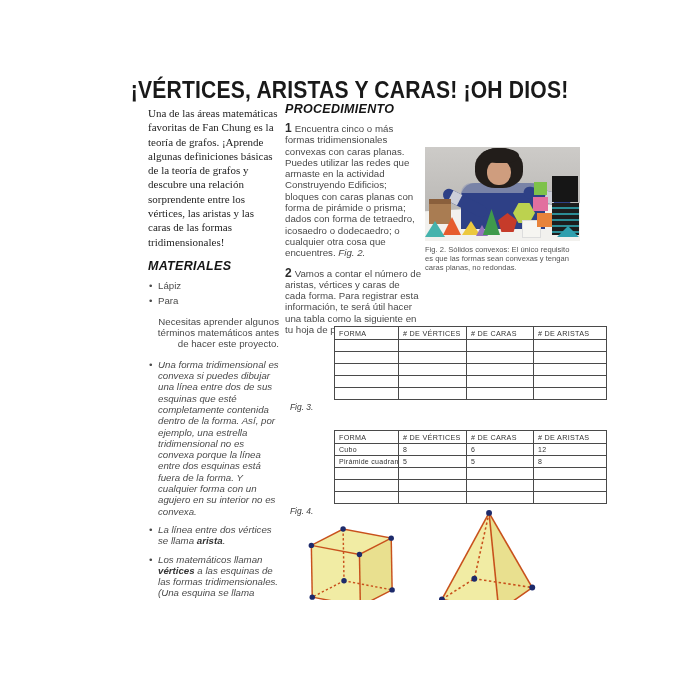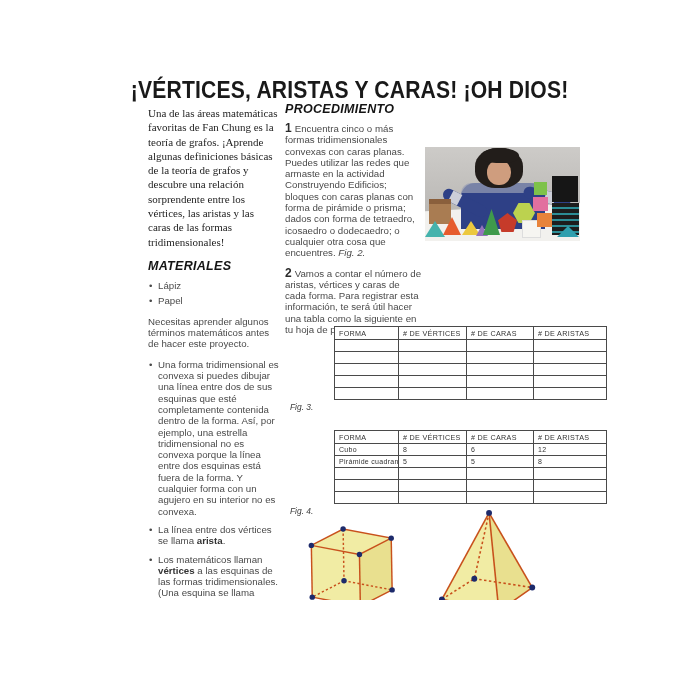--- a/index.html
+++ b/index.html
@@ -9,22 +9,22 @@
   .title{position:absolute;left:0;top:60px;width:700px;text-align:center;color:#191919;
          font-size:24px;font-weight:700;letter-spacing:.2px;}
   .title .squeeze{display:inline-block;transform:scaleX(.88);transform-origin:center;white-space:nowrap;}
   
   .col-left{position:absolute;left:148px;top:106px;width:131px;}
   .intro{font-family:Liberation Serif, serif;color:#1d1d1d;font-size:11px;line-height:14.3px;margin:0 0 10px 0;}
   .h-sec{font-size:12.5px;font-weight:700;color:#141414;letter-spacing:.3px;margin:0 0 7px 0;font-style:italic;}
   .plainlist{list-style:none;margin:0 0 9px 0;padding:0;font-size:9.7px;line-height:11.3px;}
   .plainlist li{position:relative;padding-left:10px;margin-bottom:4px;}
   .plainlist li:before{content:"•";position:absolute;left:1px;top:0;color:#4a4a4a;}
-  .smallpara{font-size:9.7px;line-height:11.4px;margin:0 0 9px 0;}
-  .terms{list-style:none;margin:0 0 9px 0;padding:0;font-size:9.7px;line-height:11.3px;}
+  .smallpara{font-size:9.7px;line-height:11.4px;margin:0 0 9px 0;text-align:right;}
+  .terms{list-style:none;margin:0 0 9px 0;padding:0;font-size:9.7px;line-height:11.3px;font-style:italic;}
   .terms li{position:relative;padding-left:10px;margin-bottom:7px;}
   .terms li:before{content:"•";position:absolute;left:1px;top:0;color:#4a4a4a;}
   .terms b{color:#333;}
   .figref{font-style:italic;}
   
   .col-right{position:absolute;left:285px;top:102px;width:138px;}
   .step{font-size:9.7px;line-height:11.3px;margin:0 0 9px 0;}
   .stepnum{font-weight:700;font-size:12px;color:#2b2b2b;padding-right:3px;}
   
   .photo{position:absolute;left:425px;top:147px;width:155px;height:94px;overflow:hidden;
@@ -74,21 +74,21 @@
 
 <div class="canvas">
 
   <h1 class="title"><span class="squeeze">¡VÉRTICES, ARISTAS Y CARAS! ¡OH DIOS!</span></h1>
 
   <div class="col-left">
     <p class="intro">Una de las áreas matemáticas favoritas de Fan Chung es la teoría de grafos. ¡Aprende algunas definiciones básicas de la teoría de grafos y descubre una relación sorprendente entre los vértices, las aristas y las caras de las formas tridimensionales!</p>
     <h2 class="h-sec">MATERIALES</h2>
     <ul class="plainlist">
         <li>Lápiz</li>
-        <li>Papel</li>
+        <li>Para</li>
       </ul>
     <p class="smallpara">Necesitas aprender algunos términos matemáticos antes de hacer este proyecto.</p>
     <ul class="terms">
         <li><span>Una forma tridimensional es convexa si puedes dibujar una línea entre dos de sus esquinas que esté completamente contenida dentro de la forma. Así, por ejemplo, una estrella tridimensional no es convexa porque la línea entre dos esquinas está fuera de la forma. Y cualquier forma con un agujero en su interior no es convexa.</span></li>
         <li><span>La línea entre dos vértices se llama </span><b>arista</b><span>.</span></li>
         <li><span>Los matemáticos llaman </span><b>vértices</b><span> a las esquinas de las formas tridimensionales. (Una esquina se llama vértice).</span></li>
         <li><span>El lado de una forma tridimensional se llama </span><b>cara</b><span>.</span></li>
       </ul>
     <p class="smallpara"><span>En el diagrama de un cubo de la Figura 1, hemos marcado los vértices en azul, las aristas en rojo y las caras en amarillo. </span></p>
   </div>
@@ -124,20 +124,21 @@
     <div class="ph-shape tri" style="left:51px;top:78px;width:12px;height:11px;background:#9673bd;"></div>
     <div class="ph-shape tri" style="left:58px;top:62px;width:17px;height:26px;background:#3f9a4c;"></div>
     <div class="ph-shape pent" style="left:73px;top:66px;width:19px;height:19px;background:#c63b2a;"></div>
     <div class="ph-shape hex" style="left:88px;top:56px;width:22px;height:20px;background:#bcd24f;"></div>
     <div class="ph-shape" style="left:97px;top:73px;width:17px;height:16px;background:#f6f5f1;border:1px solid #ddd;"></div>
     <div class="ph-shape" style="left:108px;top:50px;width:15px;height:14px;background:#e2709f;"></div>
     <div class="ph-shape" style="left:109px;top:35px;width:13px;height:13px;background:#7ec24a;"></div>
     <div class="ph-shape" style="left:112px;top:66px;width:15px;height:14px;background:#e8833a;"></div>
     <div class="ph-shape tri" style="left:132px;top:79px;width:22px;height:11px;background:#2f9fae;"></div>
   </div>
+  <div class="photo-caption">Fig. 2. Sólidos convexos: El único requisito es que las formas sean convexas y tengan caras planas, no redondas.</div>
 
   <table class="dtable t1">
     <colgroup>
         <col style="width:64px">
         <col style="width:68px">
         <col style="width:67px">
         <col style="width:73px">
       </colgroup>
     <thead>
         <tr>

